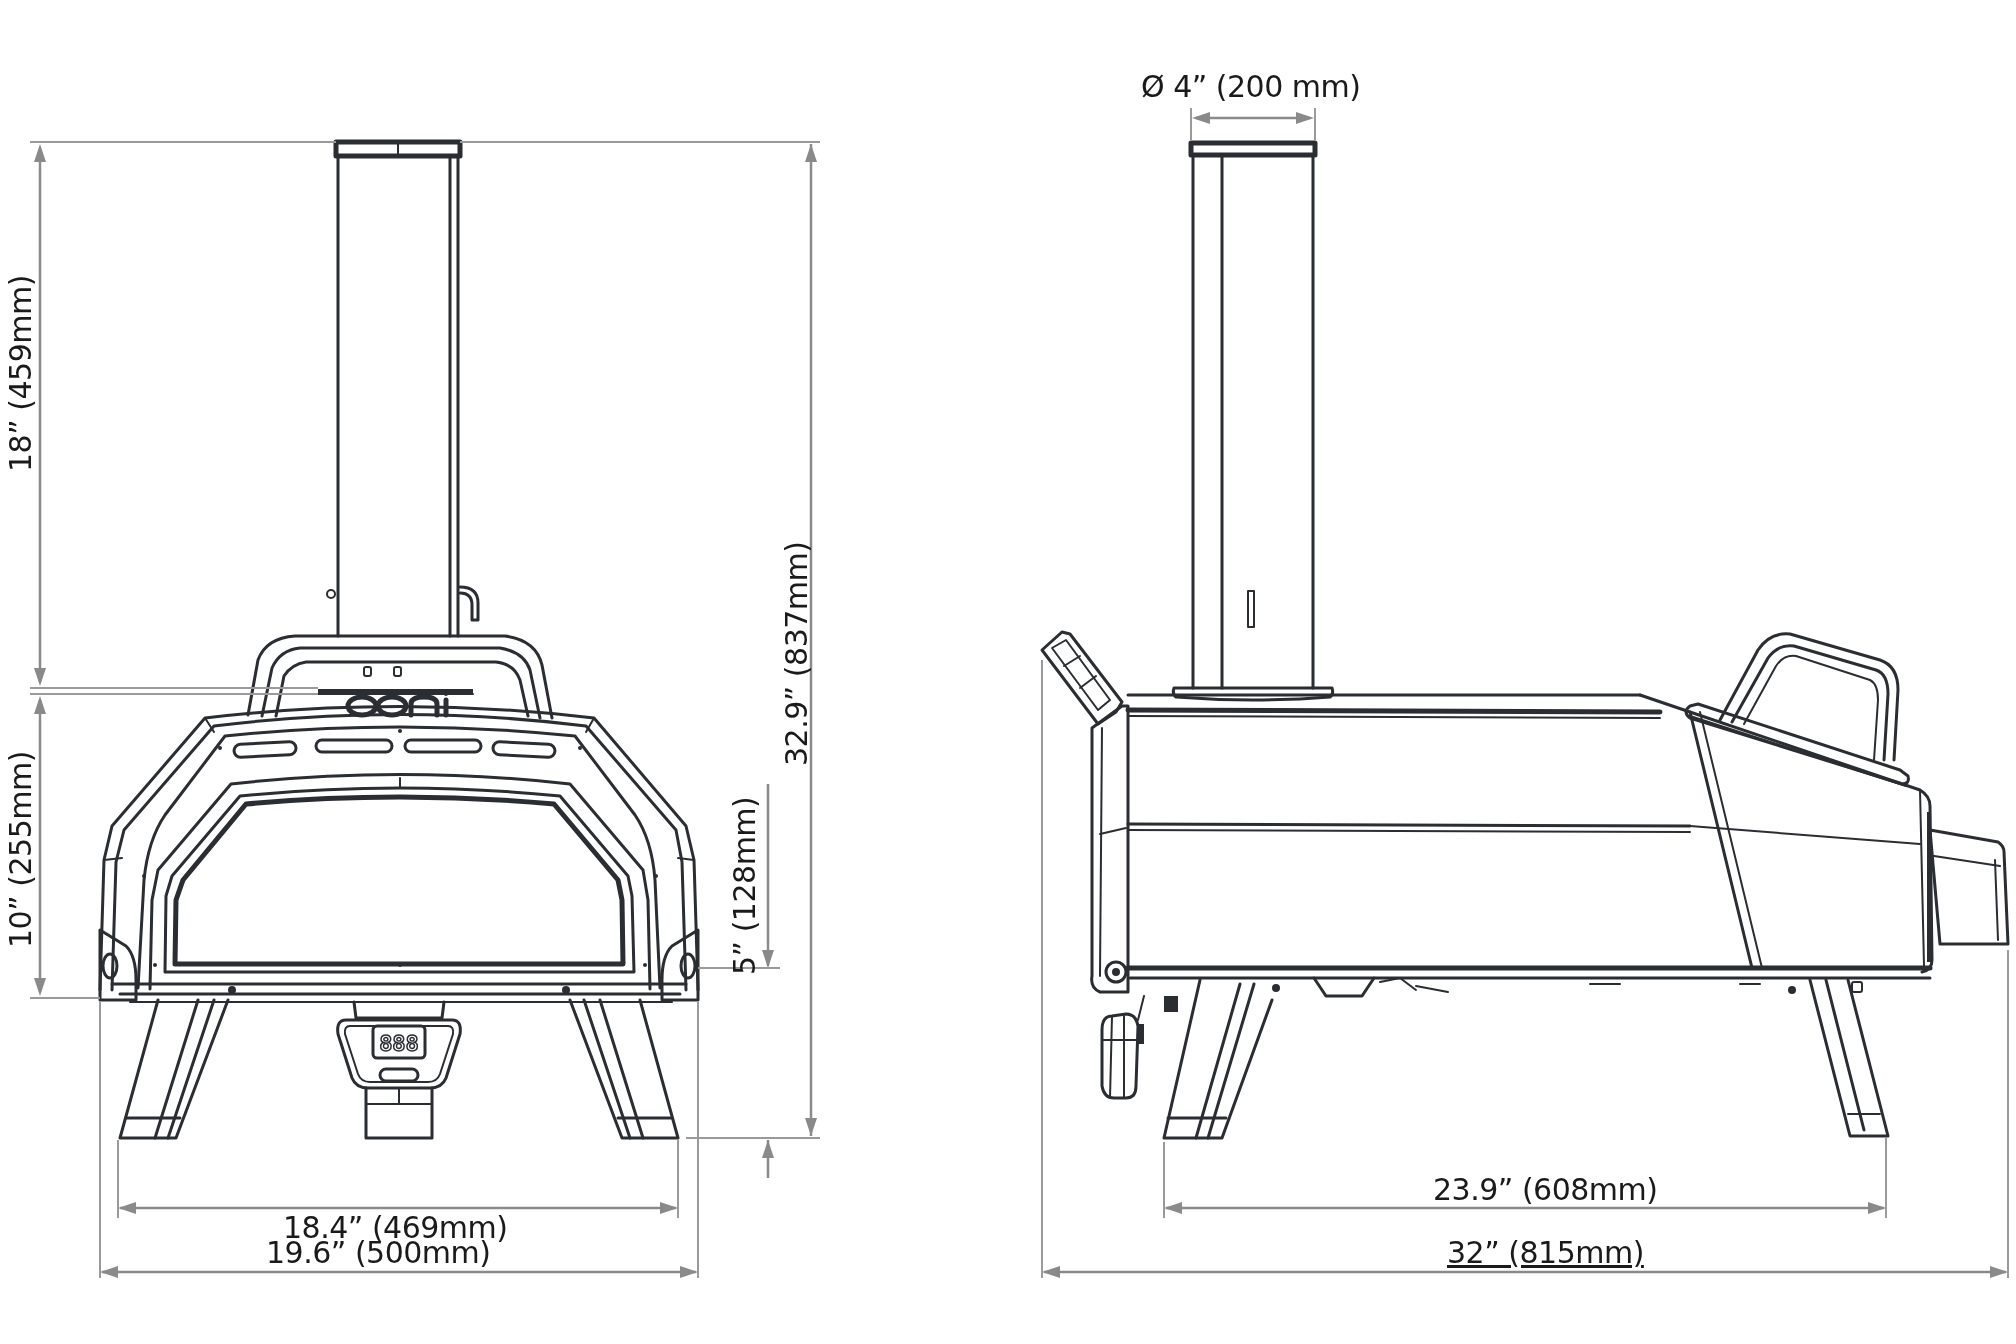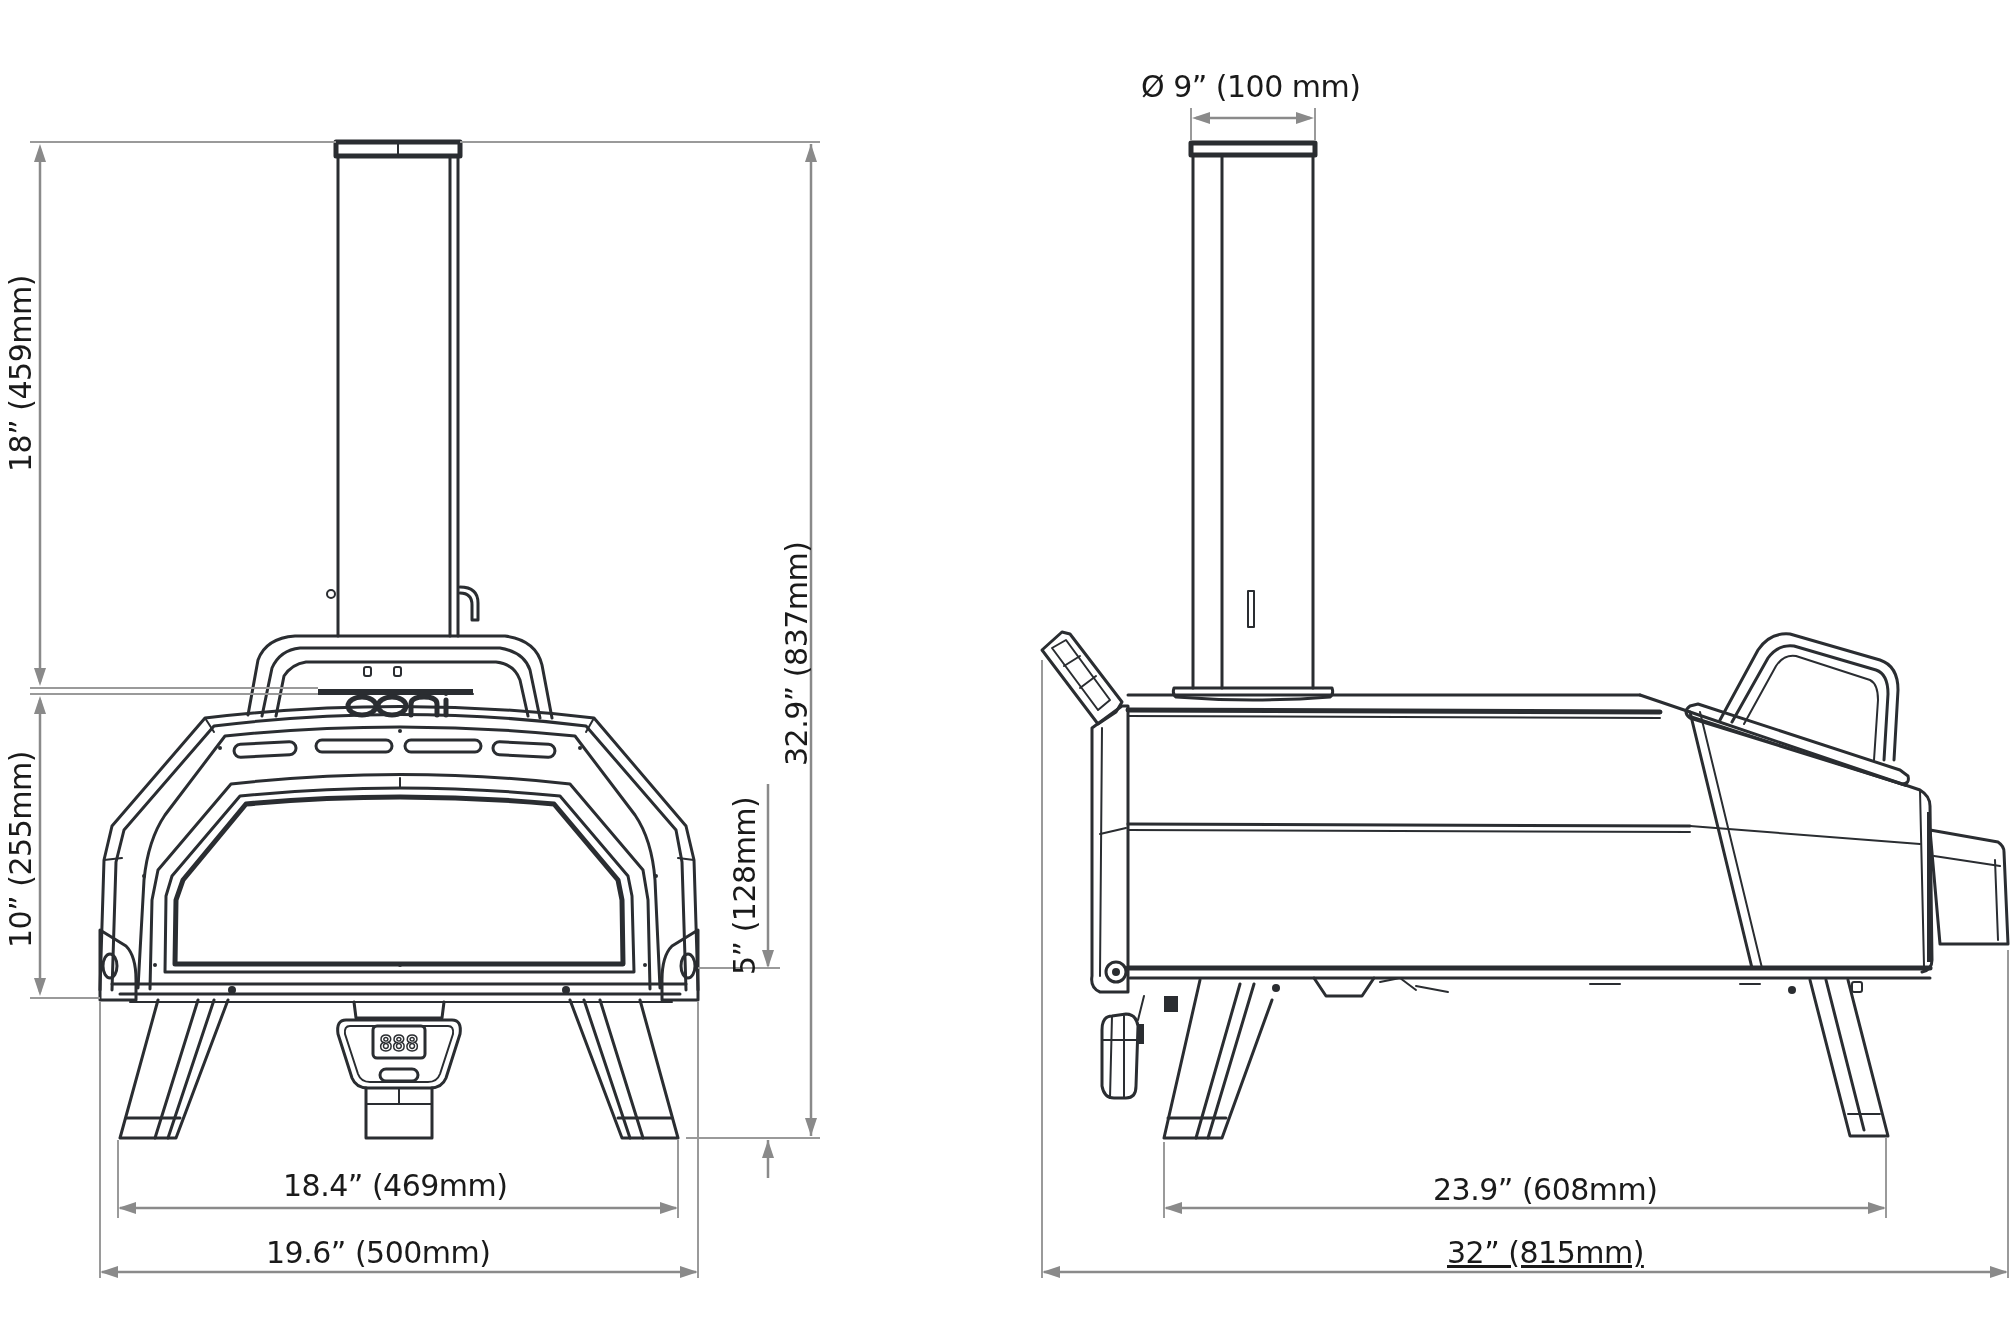--- a/index.html
+++ b/index.html
@@ -267,18 +267,18 @@
       <polygon class="arrow" points="1042,1272 1060,1266 1060,1278"></polygon>
       <polygon class="arrow" points="2008,1272 1990,1266 1990,1278"></polygon>
     </g>
   </g>
 </svg>
 
 <div class="lbl lbl-v" style="left: 6px; top: 472px;">18” (459mm)</div>
 <div class="lbl lbl-v" style="left: 6px; top: 948px;">10” (255mm)</div>
 <div class="lbl lbl-v" style="left: 782px; top: 766px;">32.9” (837mm)</div>
 <div class="lbl lbl-v" style="left: 730px; top: 975px;">5” (128mm)</div>
-<div class="lbl" style="left: 283px; top: 1171px;">18.4” (469mm)</div>
+<div class="lbl" style="left: 283px; top: 1213px;">18.4” (469mm)</div>
 <div class="lbl" style="left: 266px; top: 1238px;">19.6” (500mm)</div>
 
-<div class="lbl" style="left: 1141px; top: 72px;">Ø 9” (100 mm)</div>
+<div class="lbl" style="left: 1141px; top: 72px;">Ø 4” (200 mm)</div>
 <div class="lbl" style="left: 1433px; top: 1175px;">23.9” (608mm)</div>
 <div class="lbl" style="left: 1447px; top: 1238px; text-decoration: underline;">32” (815mm)</div>
 
 </body></html>

